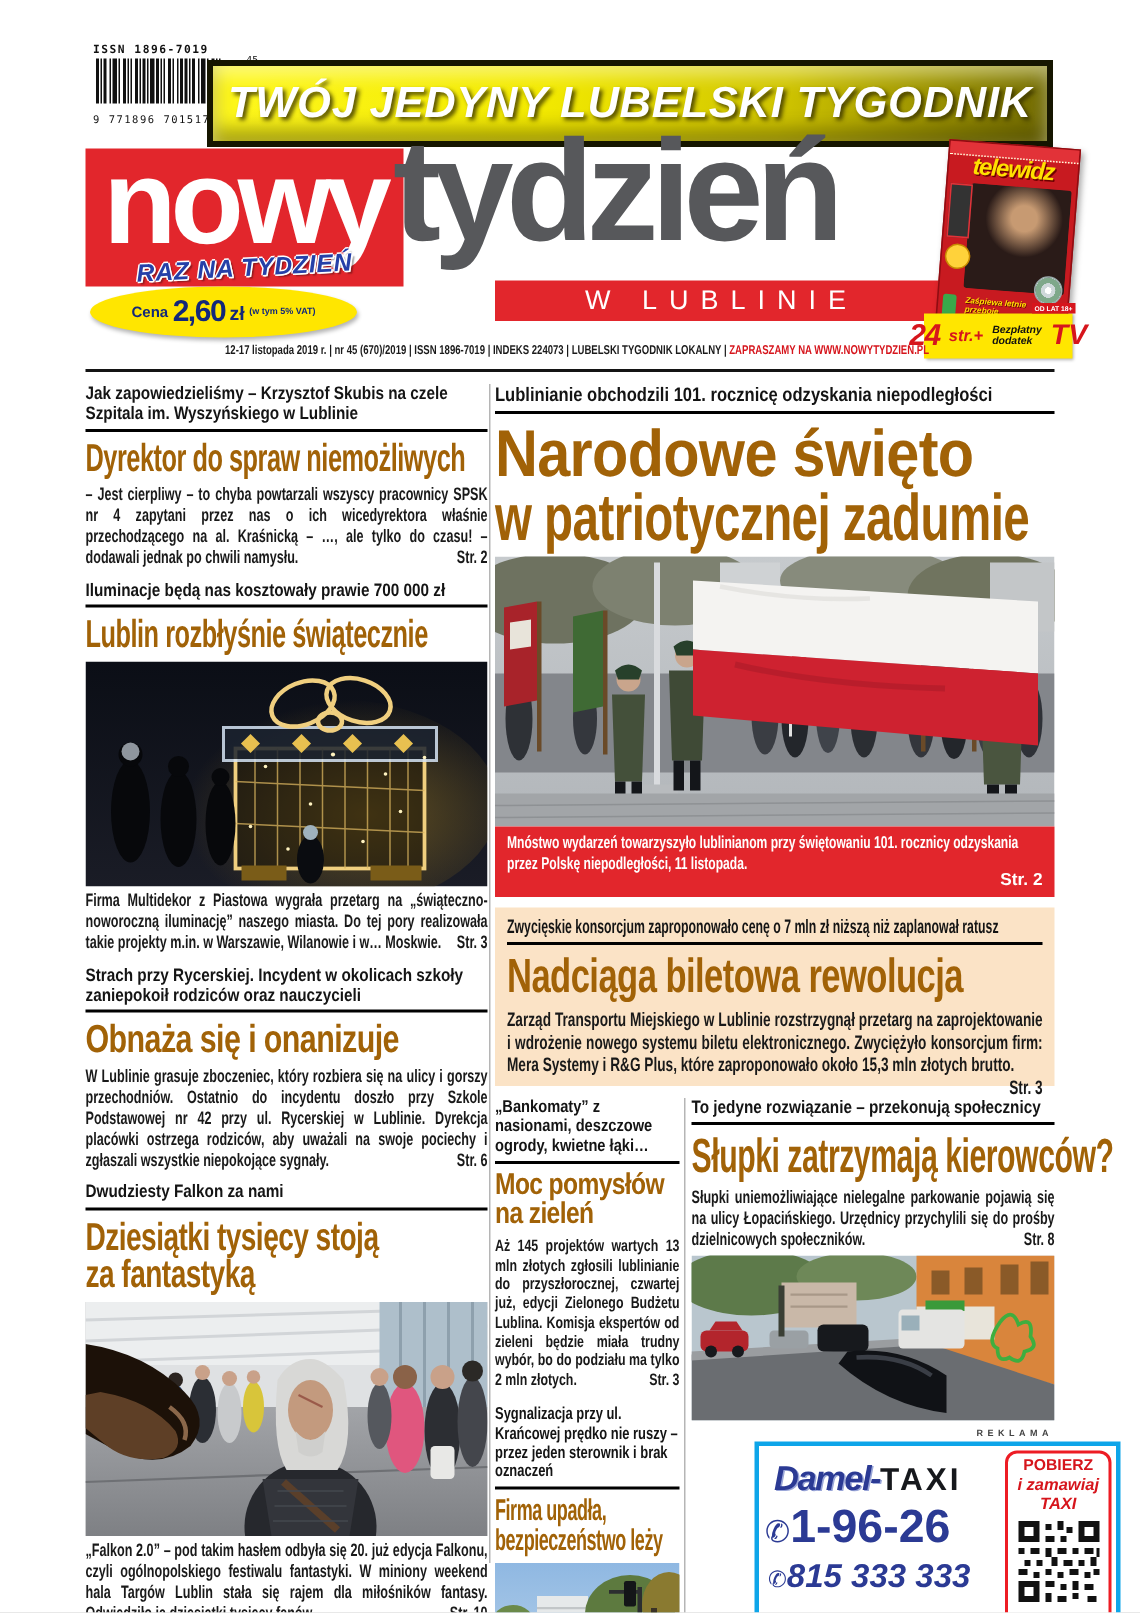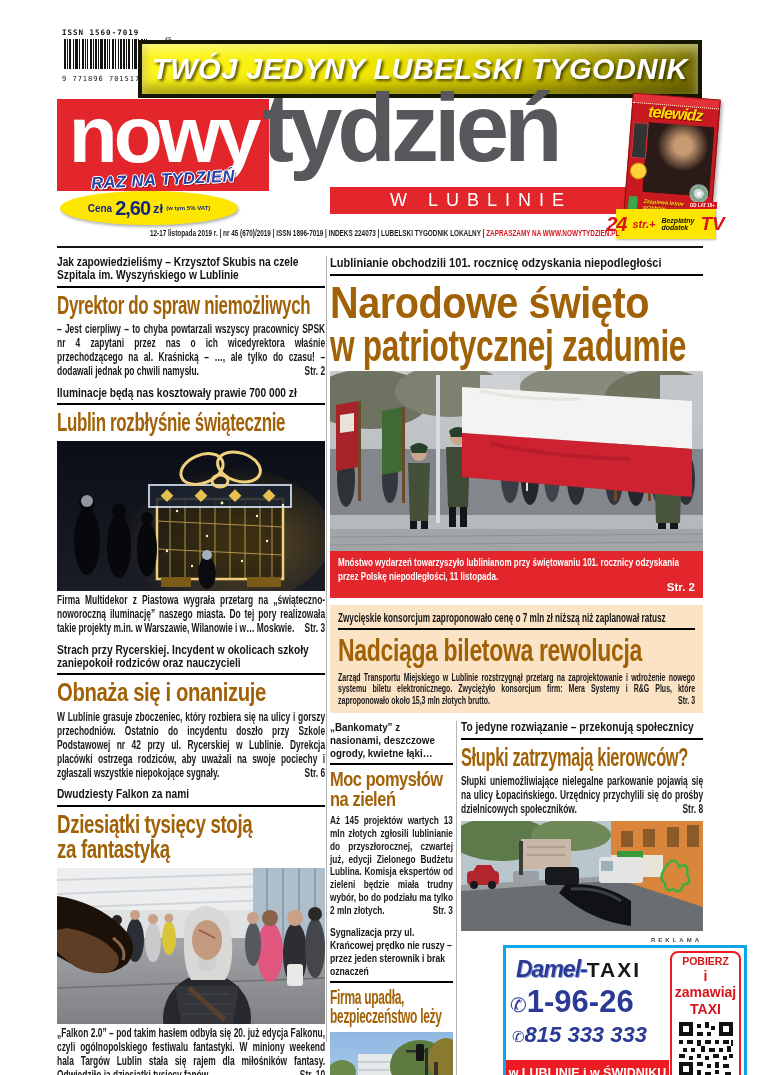--- a/index.html
+++ b/index.html
@@ -94,21 +94,21 @@
   .photo svg{display:block;}
   .art{margin-bottom:8px;}
   
   #redbar{position:relative;background:#e2262c;color:#fff;padding:4px 8px 15px;margin-top:0;}
   #redbar .capt{font-size:11.5px;font-weight:700;line-height:1.22;text-align:left;}
   #redbar .pg-abs{position:absolute;right:8px;bottom:5px;font-size:11.5px;font-weight:800;}
   
   #peach{background:#fbe3c6;padding:6px 8px 7px;margin-top:7px;}
   #peach .kicker{border-bottom-color:#000;}
   #peach .hl{letter-spacing:-.5px;}
-  #peach .body{font-size:10px;}
+  #peach .body{font-size:13px;}
   
   #subcols{display:flex;margin-top:8px;}
   #subcol-left{width:123px;flex:none;}
   #subcol-divider{width:1px;background:#b5b5b5;margin:0 4px 0 3px;flex:none;}
   #subcol-right{width:242px;flex:none;}
   #subcol-left .kicker{font-size:11.5px;border-bottom-width:2px;}
   #subcol-left .body{font-size:11px;}
   
   #reklama{font-size:6px;letter-spacing:3px;color:#444;text-align:right;margin:6px 1px 2px;font-weight:700;}
   #taxi-ad{position:relative;width:238px;height:138px;border:3px solid #0ea5e9;background:#fff;margin-left:42px;}
@@ -121,29 +121,29 @@
   #taxi-ad .phone1 .no{font-size:31px;font-weight:800;letter-spacing:0px;}
   #taxi-ad .phone2{position:absolute;left:6px;top:74px;white-space:nowrap;color:#2b3a94;}
   #taxi-ad .phone2 .ic{font-size:15px;}
   #taxi-ad .phone2 .no{font-size:22px;font-weight:800;font-style:italic;}
   #taxi-ad .footerbar{position:absolute;left:0;bottom:0;width:163px;height:26px;background:#ed1c24;
      display:flex;align-items:center;justify-content:center;color:#fff;font-size:12.5px;font-weight:800;
      white-space:nowrap;}
   #qr-panel{position:absolute;right:3px;top:3px;width:71px;height:147px;background:#fff;
      border:2px solid #ed1c24;border-radius:8px;text-align:center;padding-top:3px;box-sizing:border-box;}
   #qr-panel .q1{font-size:10.5px;font-weight:800;color:#d6151c;line-height:1.1;}
-  #qr-panel .q2{font-size:14px;font-weight:800;color:#d6151c;line-height:1.2;margin-bottom:2px;}
+  #qr-panel .q2{font-size:11px;font-weight:800;color:#d6151c;line-height:1.2;margin-bottom:2px;font-style:italic;}
 </style>
 </head>
 <body>
 
 <div id="page">
 
   <div id="barcode-block">
-    <div class="issn">ISSN 1560-7019</div>
+    <div class="issn">ISSN 1896-7019</div>
     <svg width="112" height="34" viewBox="0 0 112 34" aria-hidden="true">
       <line x1="2" y1="17" x2="86" y2="17" stroke="#111" stroke-width="30" stroke-dasharray="2 1 1 1 2 2 1 1 3 1 1 2 2 1 1 1 1 2 2 1 1 1 2 1 1 1 3 1 2 1 1 1 1 2 2 1 1 2 1 1 2 1"></line>
       <line x1="94" y1="19" x2="110" y2="19" stroke="#111" stroke-width="26" stroke-dasharray="1 1 2 1 1 2 1 1 2 1 1 1"></line>
     </svg>
     <div class="num">9 771896 701517</div>
     <div id="barcode-addon-num">45</div>
   </div>
 
   <div id="top-banner">
     <span>TWÓJ JEDYNY LUBELSKI TYGODNIK</span>
@@ -562,21 +562,21 @@
 
         </div>
       </div>
 
       <div id="subcol-divider"></div>
 
       <div id="subcol-right">
         <div class="kicker">
           <span class="cx85">To jedyne rozwiązanie – przekonują społecznicy</span>
         </div>
-        <div class="hl" style="font-size:26px;">
+        <div class="hl" style="font-size:32px;">
           <span class="ln cx63">Słupki zatrzymają kierowców?</span>
         </div>
         <p class="body">
           <span class="cx70"><span>Słupki uniemożliwiające nielegalne parkowanie pojawią się na ulicy Łopacińskiego. Urzędnicy przychylili się do prośby dzielnicowych społeczników.</span>
           <span class="pg">Str. 8</span></span>
         </p>
         <div class="photo" style="margin-top:4px;">
           <svg width="242" height="110" viewBox="0 0 242 110" aria-hidden="true">
             <rect width="242" height="110" fill="#b9c6ce"></rect>
             <ellipse cx="40" cy="18" rx="50" ry="22" fill="#5d7a4a"></ellipse>

